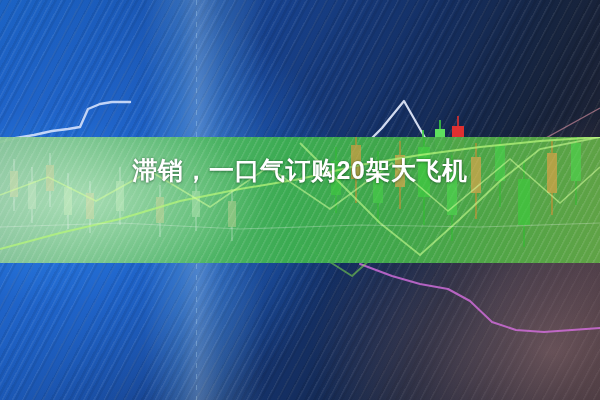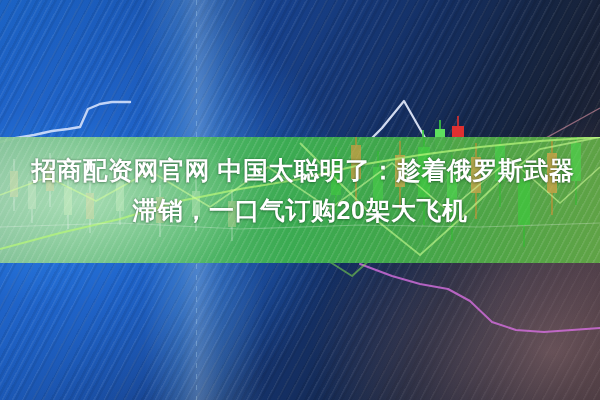--- a/index.html
+++ b/index.html
@@ -279,17 +279,16 @@
       </g>
 
       <polyline points="0,112 60,96 120,82 180,64 240,52 300,42 360,28 420,18 480,10 540,4 600,0" fill="none" stroke="#b6f57a" stroke-width="2" opacity=".75"></polyline>
       <polyline points="0,58 48,40 96,64 150,34 210,70 268,30 330,72 392,26 448,74 510,22 560,66 600,30" fill="none" stroke="#d6ff9a" stroke-width="1.6" opacity=".55"></polyline>
       <polyline points="300,6 340,46 380,86 420,118 460,82 500,44 540,12 600,0" fill="none" stroke="#ccff8f" stroke-width="1.8" opacity=".6"></polyline>
       <polyline points="0,90 120,86 240,92 360,88 480,90 600,86" fill="none" stroke="#ffffff" stroke-width="1.2" opacity=".25"></polyline>
     </svg>
   </div>
 
   <div class="headline">
-    <span class="ln ln1">招商配资网官网 中国太聪明了：趁着俄罗斯武器</span>
     <span class="ln ln2">滞销，一口气订购20架大飞机</span>
   </div>
 
 </div>
 
 </body></html>

